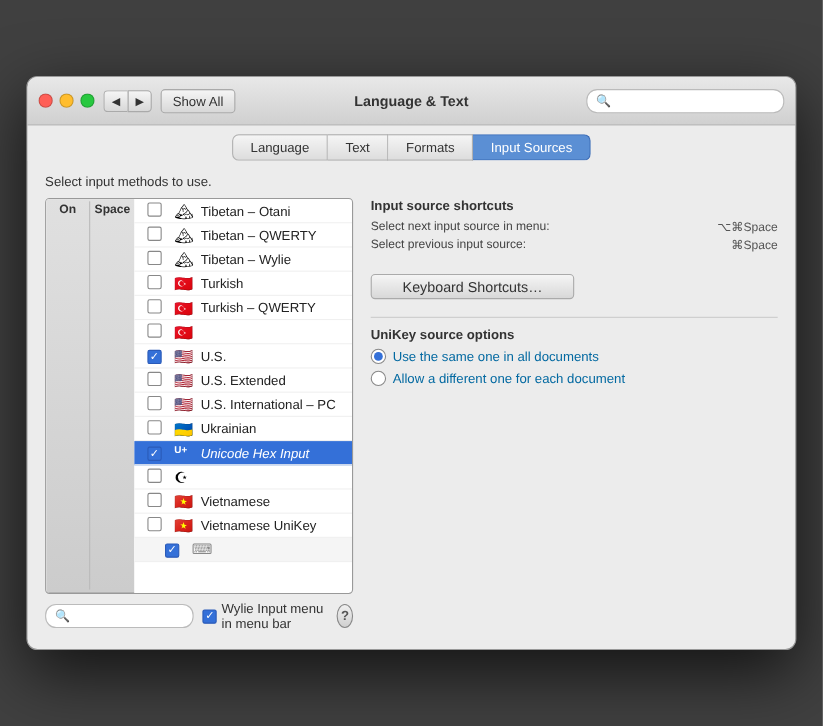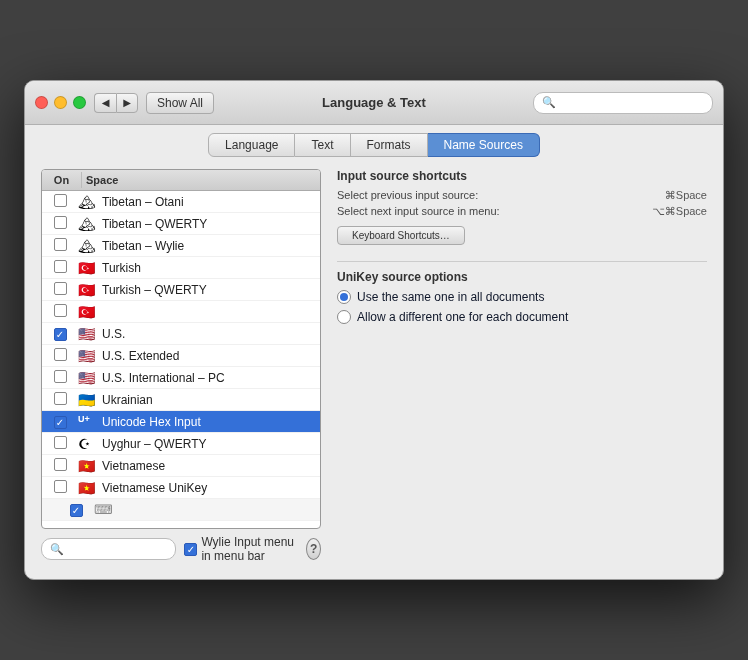--- a/index.html
+++ b/index.html
@@ -170,21 +170,21 @@
       flex-shrink: 0;
     }
 
     .list-container {
       border: 1px solid #999;
       border-radius: 4px;
       background: white;
       overflow: hidden;
       height: 360px;
       display: flex;
-      flex-direction: column;
+      flex-direction: row;
     }
 
     .list-header {
       display: flex;
       background: linear-gradient(to bottom, #e0e0e0, #ccc);
       border-bottom: 1px solid #aaa;
       font-size: 11px;
       font-weight: bold;
       color: #333;
       padding: 2px 0;
@@ -210,21 +210,21 @@
 
     .list-item {
       display: flex;
       align-items: center;
       padding: 1px 0;
       min-height: 22px;
       border-bottom: 1px solid #f0f0f0;
       cursor: pointer;
     }
     .list-item.selected { background: #3470d8; color: white; }
-    .list-item.selected .item-label { color: white; }
+    .list-item.selected .item-label { color: white; font-style: italic; }
 
     .list-item.sub-item {
       padding-left: 16px;
       background: #f5f5f5;
       color: #888;
       font-size: 11px;
     }
 
     .item-check {
       width: 36px;
@@ -335,40 +335,40 @@
       color: #444;
       margin-bottom: 3px;
     }
 
     .shortcut-key {
       color: #555;
       font-size: 11px;
     }
 
     .keyboard-btn {
-      margin-top: 8px;
+      margin-top: 20px;
       margin-bottom: 16px;
       background: linear-gradient(to bottom, #f5f5f5, #d8d8d8);
       border: 1px solid #aaa;
       border-radius: 4px;
-      padding: 3px 14px;
-      font-size: 10px;
+      padding: 3px 28px;
+      font-size: 13px;
       cursor: pointer;
       color: #333;
       display: block;
     }
 
     .options-section { margin-top: 6px; }
 
     .radio-row {
       display: flex;
       align-items: center;
       gap: 6px;
       font-size: 12px;
-      color: #0f172a;
+      color: #0369a1;
       margin-bottom: 6px;
     }
 
     .radio-circle {
       width: 14px;
       height: 14px;
       border-radius: 50%;
       border: 1px solid #888;
       background: white;
       display: flex;
@@ -433,24 +433,25 @@
     <div class="search-bar">
       <span class="search-icon-char">🔍</span>
       <input type="text" placeholder="" style="">
     </div>
   </div>
 
   <div class="tab-bar">
     <div class="tab">Language</div>
     <div class="tab">Text</div>
     <div class="tab">Formats</div>
-    <div class="tab active">Name Sources</div>
+    <div class="tab active">Input Sources</div>
   </div>
 
   <div class="content">
+    <div class="instruction">Select input methods to use.</div>
 
     <div class="main-panel">
 
       <div class="list-panel">
         <div class="list-container">
           <div class="list-header">
             <div class="col-on">On</div>
             <div class="col-name">Space</div>
           </div>
           <div class="list-body">
@@ -505,21 +506,20 @@
                 <span class="item-label">Ukrainian</span>
               </div>
               <div class="list-item selected">
                 <div class="item-check"><div style="width: 13px; height: 13px; border: 1px solid rgb(42, 90, 184); background: rgb(52, 112, 216); border-radius: 2px; display: inline-flex; align-items: center; justify-content: center; color: white; font-size: 10px;">✓</div></div>
                 <span class="item-flag" style="font-size: 9px; font-weight: bold; color: white; width: 20px;">U+</span>
                 <span class="item-label">Unicode Hex Input</span>
               </div>
               <div class="list-item">
                 <div class="item-check"><div style="width: 13px; height: 13px; border: 1px solid rgb(136, 136, 136); background: white; border-radius: 2px; display: inline-block;"></div></div>
                 <span class="item-flag" style="font-size: 14px; width: 20px;">☪</span>
-                <span class="item-label">Uyghur – QWERTY</span>
               </div>
               <div class="list-item">
                 <div class="item-check"><div style="width: 13px; height: 13px; border: 1px solid rgb(136, 136, 136); background: white; border-radius: 2px; display: inline-block;"></div></div>
                 <span class="item-flag">🇻🇳</span>
                 <span class="item-label">Vietnamese</span>
               </div>
               <div class="list-item">
                 <div class="item-check"><div style="width: 13px; height: 13px; border: 1px solid rgb(136, 136, 136); background: white; border-radius: 2px; display: inline-block;"></div></div>
                 <span class="item-flag">🇻🇳</span>
                 <span class="item-label">Vietnamese UniKey</span>
@@ -539,26 +539,26 @@
             <div class="checkbox-styled checked">✓</div>
             <span>Wylie Input menu in menu bar</span>
           </div>
           <div class="help-btn">?</div>
         </div>
       </div>
 
       <div class="right-panel">
         <div class="section-title">Input source shortcuts</div>
         <div class="shortcut-row">
+          <span>Select next input source in menu:</span>
+          <span class="shortcut-key">⌥⌘Space</span>
+        </div>
+        <div class="shortcut-row">
           <span>Select previous input source:</span>
           <span class="shortcut-key">⌘Space</span>
-        </div>
-        <div class="shortcut-row">
-          <span>Select next input source in menu:</span>
-          <span class="shortcut-key">⌥⌘Space</span>
         </div>
         <button class="keyboard-btn">Keyboard Shortcuts…</button>
 
         <div class="divider"></div>
 
         <div class="options-section">
           <div class="section-title">UniKey source options</div>
           <div class="radio-row">
             <div class="radio-circle selected">
               <div class="radio-dot"></div>

